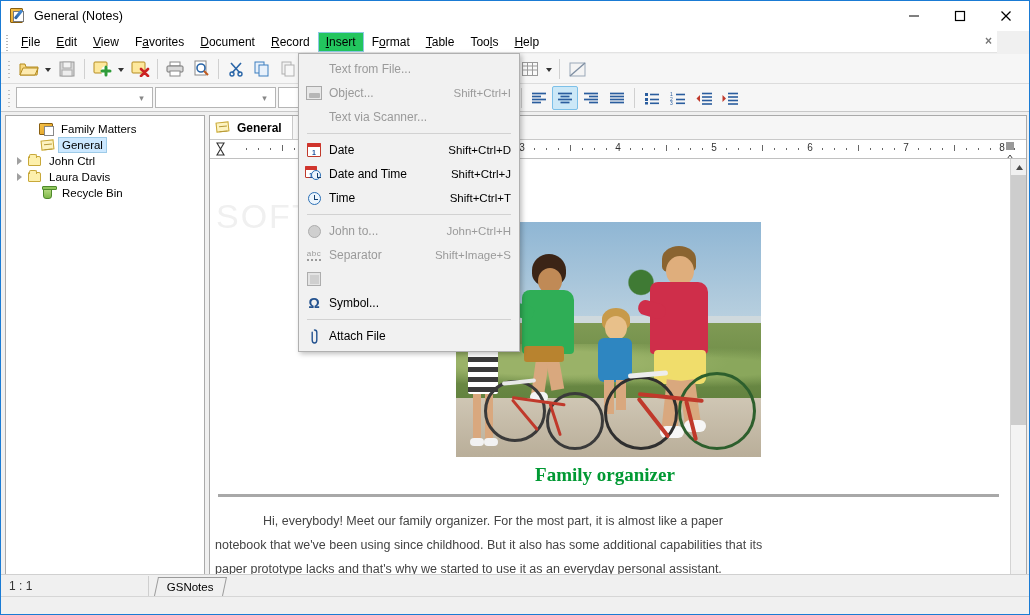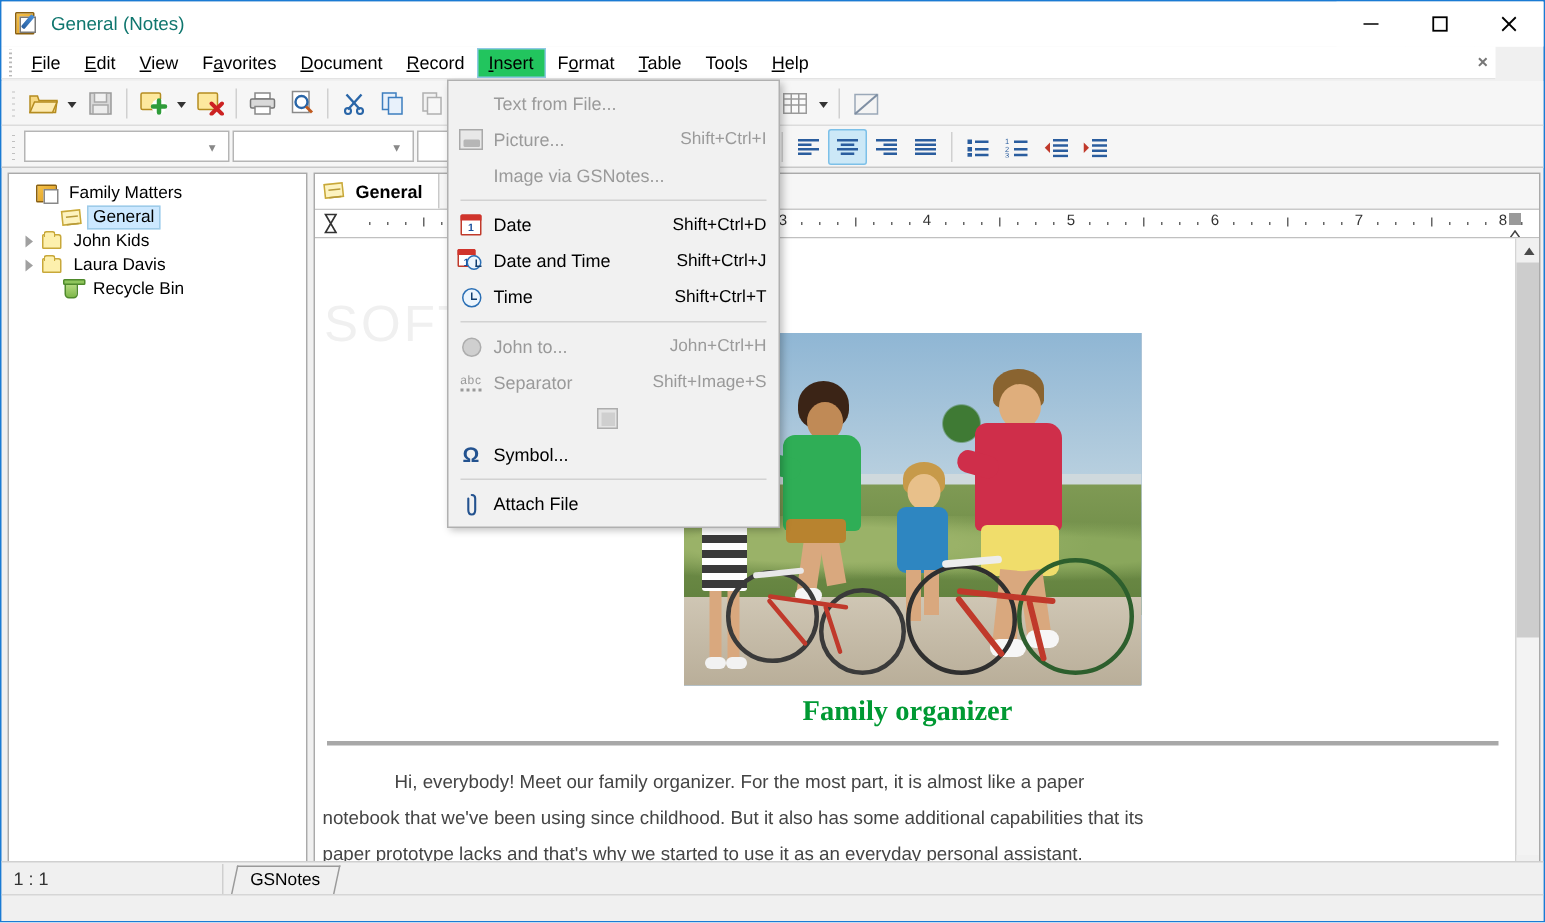--- a/index.html
+++ b/index.html
@@ -36,21 +36,21 @@
   .ti-paper {
     position: absolute; left: 4px; top: 4px; width: 11px; height: 11px;
     background: #fff; border: 1px solid #7a7a7a;
   }
   .ti-pen {
     position: absolute; left: 8px; top: 2px; width: 3px; height: 11px;
     background: linear-gradient(180deg,#4a90d9,#2a5f9e);
     transform: rotate(40deg); border-radius: 1px;
   }
   #title-text {
-    font-size: 12.5px; color: #0f766e; white-space: nowrap;
+    font-size: 12.5px; color: #000000; white-space: nowrap;
   }
   #win-buttons {
     position: absolute; right: 0; top: 0; height: 30px; display: flex;
   }
   .winbtn {
     width: 46px; height: 30px; display: flex; align-items: center; justify-content: center;
     background: #ffffff;
   }
   .winbtn svg { display: block; }
 
@@ -294,21 +294,21 @@
   #insert-menu {
     position: absolute; left: 297px; top: 52px; width: 222px;
     background: #f1f1f1; border: 1px solid #b0b0b0;
     box-shadow: 2px 2px 5px rgba(0,0,0,0.25);
     z-index: 60; padding: 3px 0 3px 0;
   }
   .mi {
     display: flex; align-items: center; height: 24px;
     font-size: 12px; color: #000; padding: 0 8px 0 0;
   }
-  .mi.disabled { color: #9a9a9a; justify-content: center; }
+  .mi.disabled { color: #9a9a9a; }
   .mi-icon {
     width: 30px; height: 24px; flex: none; display: flex;
     align-items: center; justify-content: center; position: relative;
   }
   .mi-label { flex: 1; white-space: nowrap; }
   .mi-accel { font-size: 11.5px; white-space: nowrap; color: inherit; }
   .mi-sep { height: 1px; background: #d2d2d2; margin: 4px 8px 4px 8px; }
 
   .ic-box { width: 16px; height: 14px; border: 1px solid #a9a9a9; background: #e8e8e8; position: relative; }
   .ic-cal {
@@ -624,42 +624,42 @@
             </g>
           <path d="M0.5 3 L4 6.5 L0.5 10 Z" fill="#c0392b"></path>
         </svg>
       </div>
     </div>
   </div>
 
   <div id="tree-panel">
     <div style="height:5px"></div>
 
-    <div class="tree-row" style="padding-left:4px">
+    <div class="tree-row" style="padding-left:19px">
       <div class="tw-toggle"></div>
       <div class="tw-icon">
           <div class="ico-root"></div>
         </div>
       <div class="tw-label">Family Matters</div>
     </div>
 
     <div class="tree-row selected" style="padding-left:20px">
       <div class="tw-toggle"></div>
       <div class="tw-icon">
           <div class="ico-note"></div>
         </div>
       <div class="tw-label">General</div>
     </div>
 
     <div class="tree-row" style="padding-left:7px">
       <div class="tw-toggle has"></div>
       <div class="tw-icon">
           <div class="ico-folder"></div>
         </div>
-      <div class="tw-label">John Kids</div>
+      <div class="tw-label">John Ctrl</div>
     </div>
 
     <div class="tree-row" style="padding-left:7px">
       <div class="tw-toggle has"></div>
       <div class="tw-icon">
           <div class="ico-folder"></div>
         </div>
       <div class="tw-label">Laura Davis</div>
     </div>
 
@@ -876,27 +876,27 @@
       <div class="mi-label">Text from File...</div>
       <div class="mi-accel"></div>
     </div>
 
     <div class="mi disabled">
       <div class="mi-icon">
         <div class="ic-box">
           <div style="position:absolute; left:2px; bottom:1px; width:11px; height:5px; background:#b6b6b6; border-radius:1px;"></div>
         </div>
       </div>
-      <div class="mi-label">Picture...</div>
+      <div class="mi-label">Object...</div>
       <div class="mi-accel">Shift+Ctrl+I</div>
     </div>
 
     <div class="mi disabled">
       <div class="mi-icon"></div>
-      <div class="mi-label">Image via GSNotes...</div>
+      <div class="mi-label">Text via Scanner...</div>
       <div class="mi-accel"></div>
     </div>
 
     <div class="mi-sep"></div>
 
     <div class="mi">
       <div class="mi-icon">
         <div class="ic-cal">
             <div class="num">1</div>
           </div>

